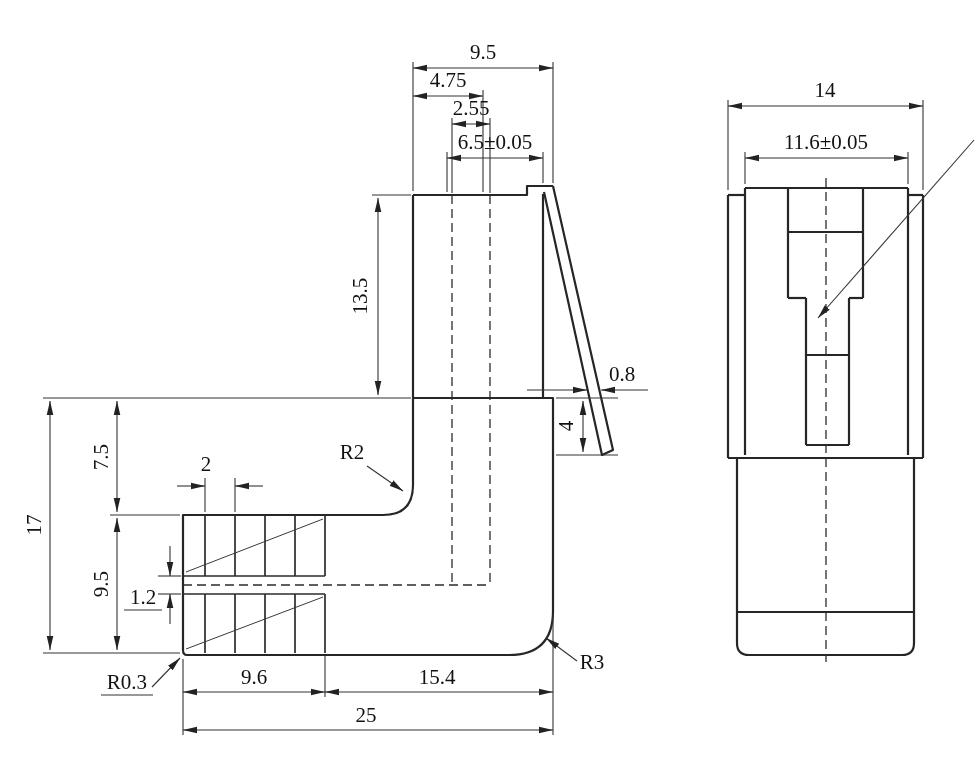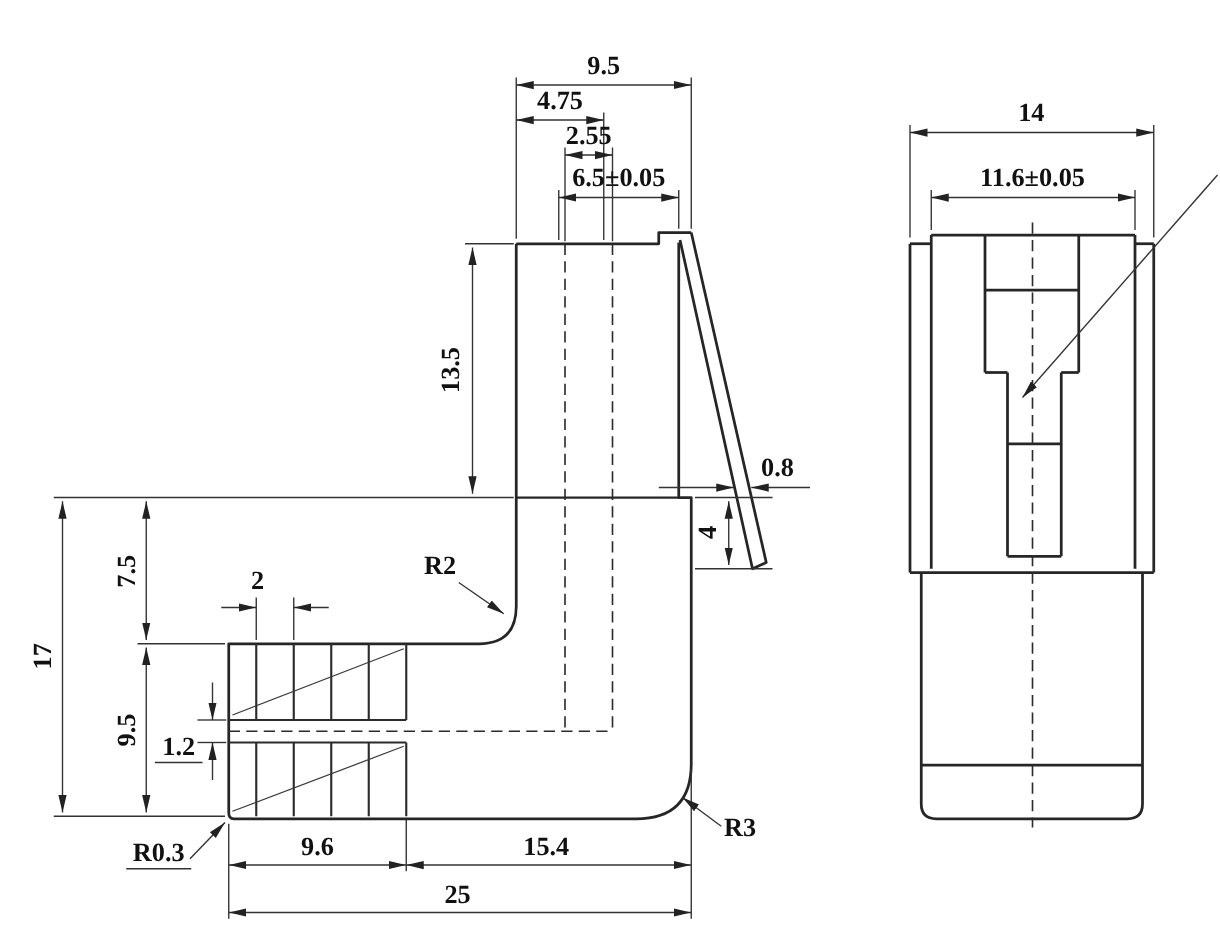--- a/index.html
+++ b/index.html
@@ -1,16 +1,16 @@
 <!DOCTYPE html>
 <html><head>
 <meta charset="utf-8">
 <style>
   html,body{margin:0;padding:0;background:#ffffff;}
-  #stage{position:relative;width:976px;height:760px;background:#ffffff;overflow:hidden;font-weight:bold;}
+  #stage{position:relative;width:976px;height:760px;background:#ffffff;overflow:hidden;}
   .obj{stroke:#262626;stroke-width:2.2;fill:none;stroke-linejoin:round;}
   .thin{stroke:#2b2b2b;stroke-width:1.7;fill:none;}
   .hatch{stroke:#3a3a3a;stroke-width:1;fill:none;}
   .dash{stroke:#2b2b2b;stroke-width:1.3;fill:none;stroke-dasharray:9 5;}
   .dim{stroke:#333333;stroke-width:1.1;fill:none;}
   .dimtext{font-family:"Liberation Serif","DejaVu Serif",serif;font-size:21px;fill:#111111;text-anchor:middle;}
 </style>
 </head>
 <body>
 

